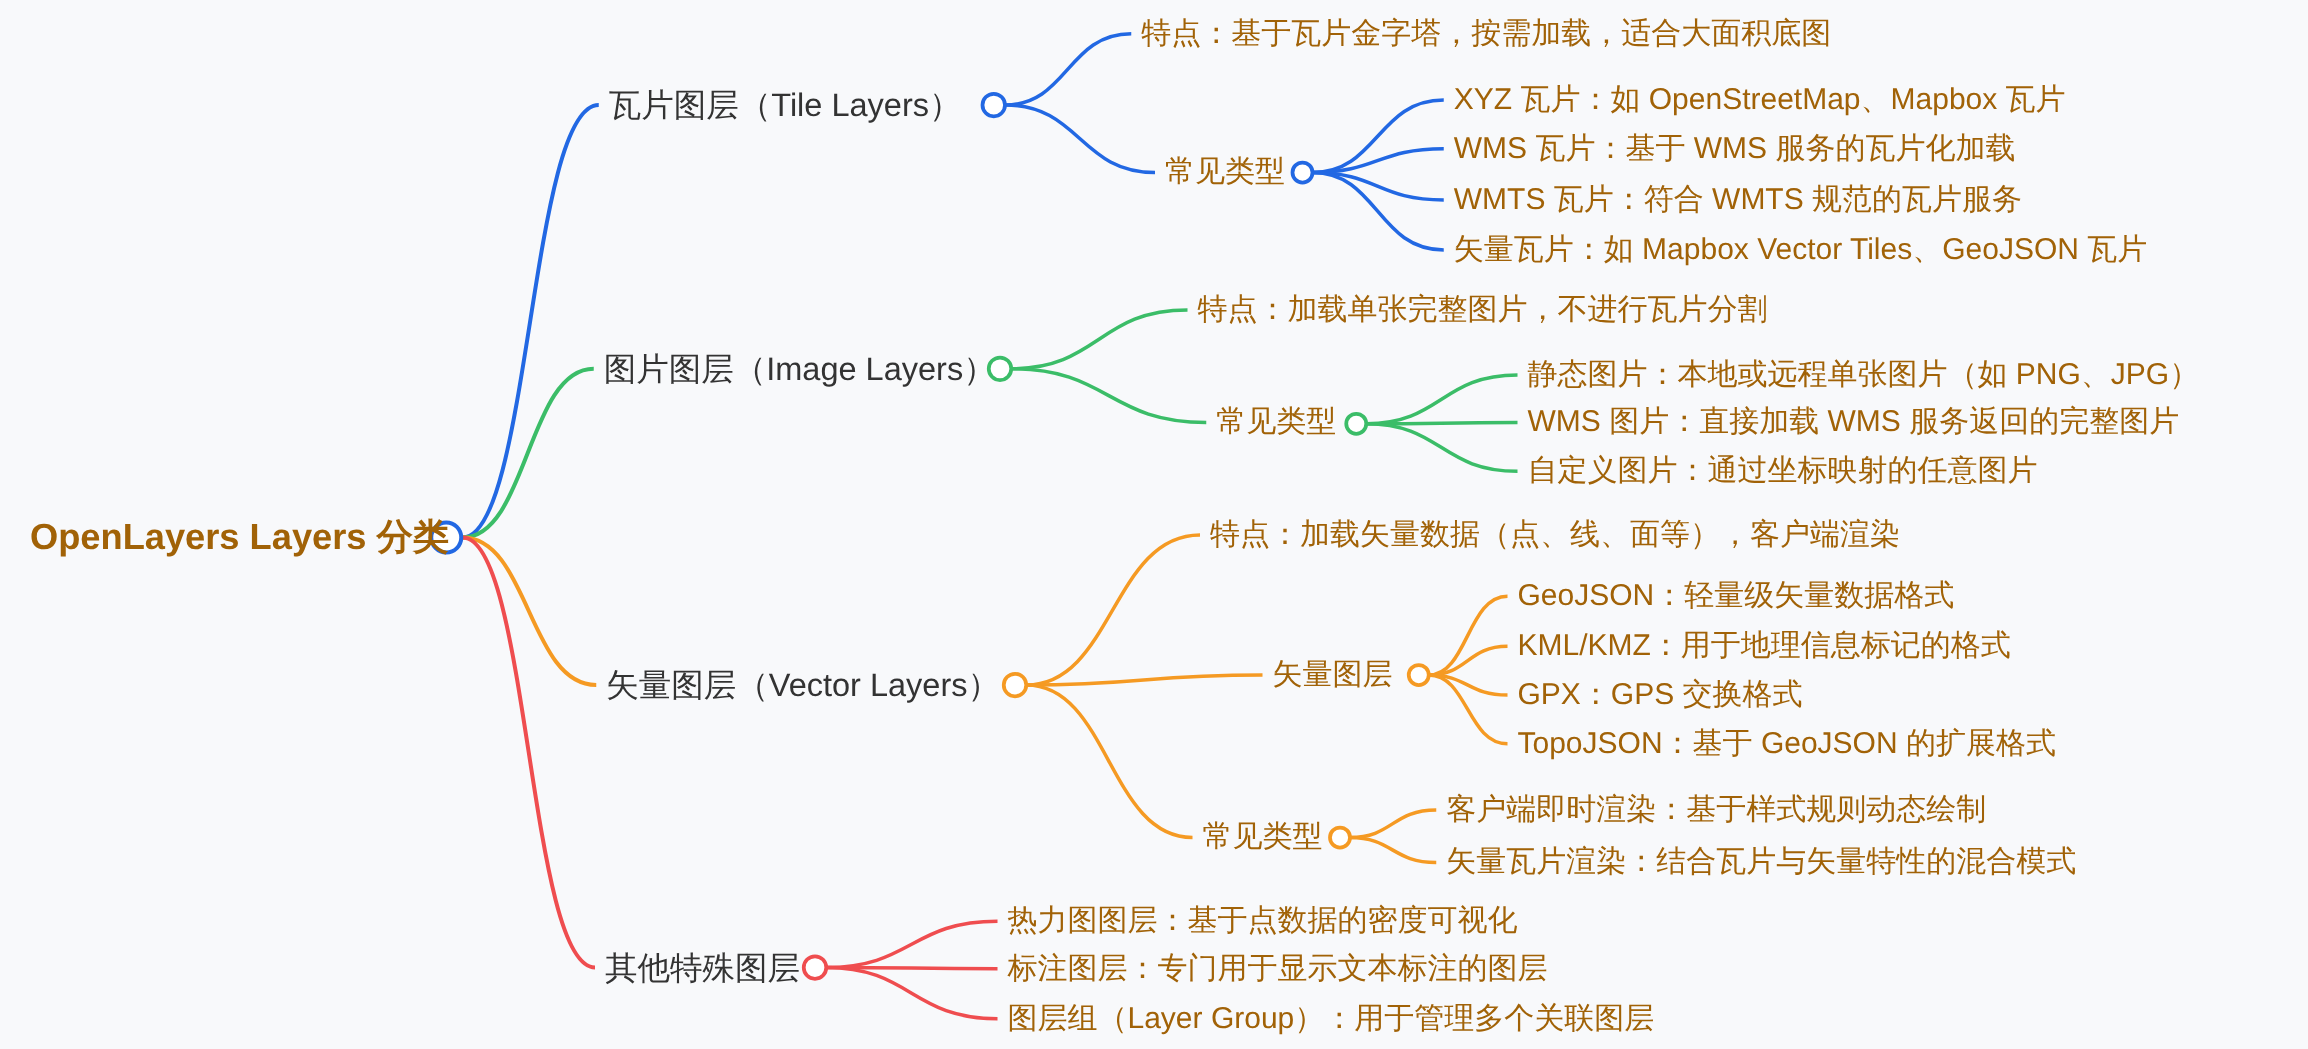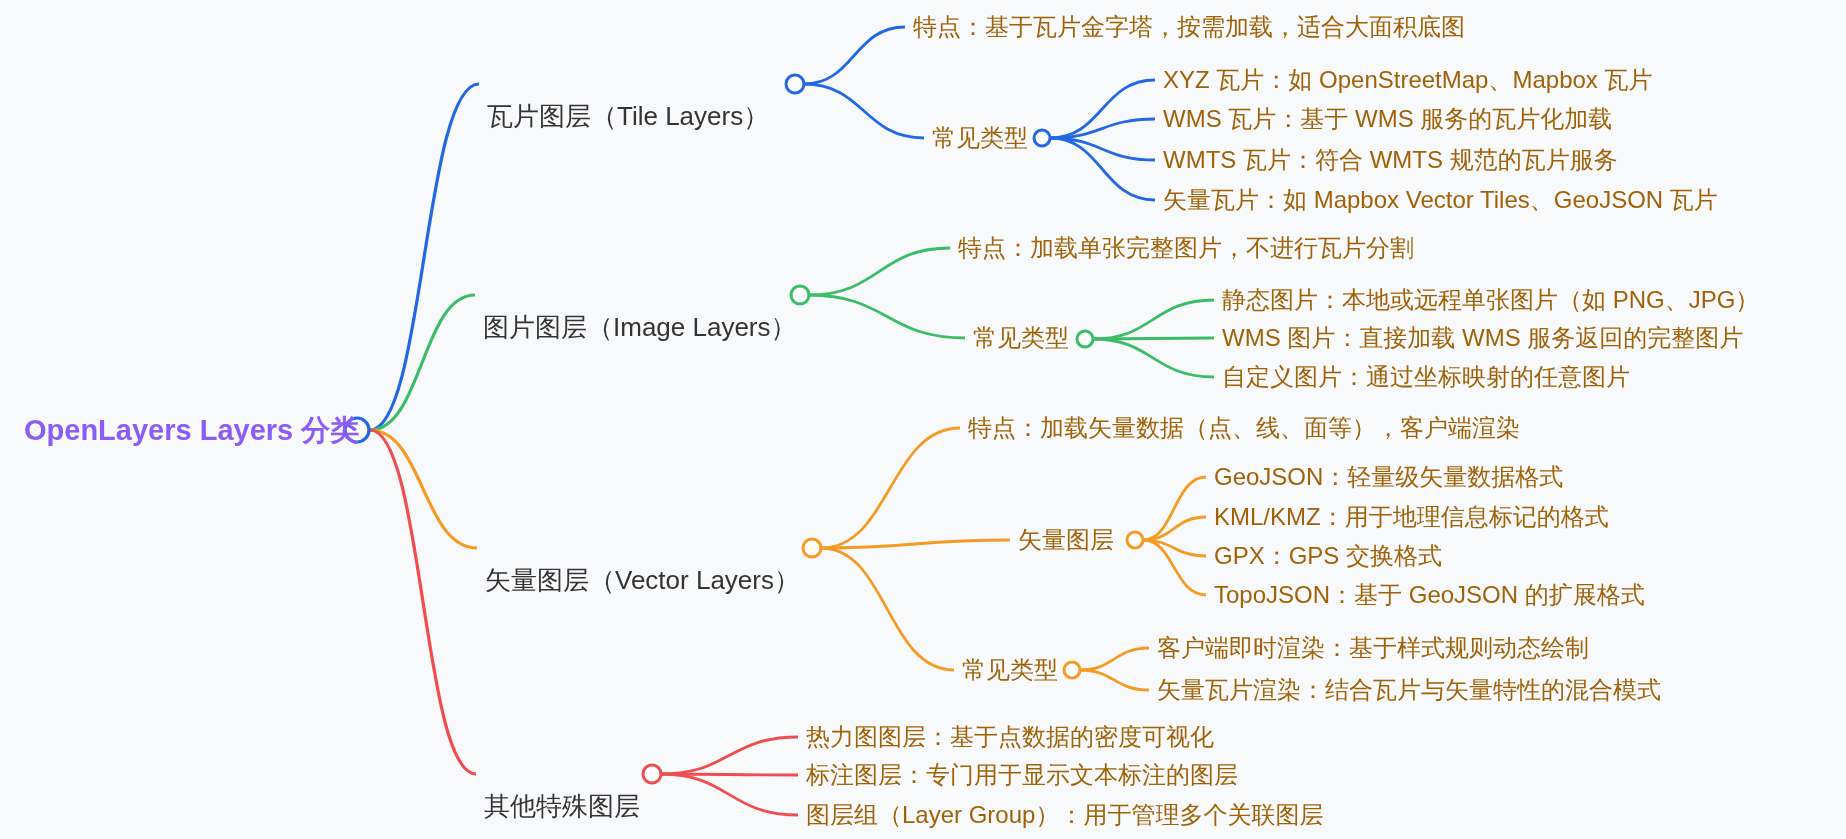--- a/index.html
+++ b/index.html
@@ -12,25 +12,25 @@
   }
   #mindmap { position: relative; width: 1846px; height: 839px; }
   svg.links { position: absolute; left: 0; top: 0; }
   .label {
     position: absolute;
     white-space: nowrap;
     color: #a16207;
     font-size: 24px;
     line-height: 34px;
   }
-  .label.l1 { font-size: 26px; color: #333; margin-top: 32px; }
+  .label.l1 { font-size: 26px; color: #333; }
   .label.root {
     font-size: 29px;
     font-weight: 700;
-    color: #8b5cf6;
+    color: #a16207;
     line-height: 38px;
   }
 </style>
 </head>
 <body>
 
 <div id="mindmap">
 
   <svg class="links" width="1846" height="839">
 

